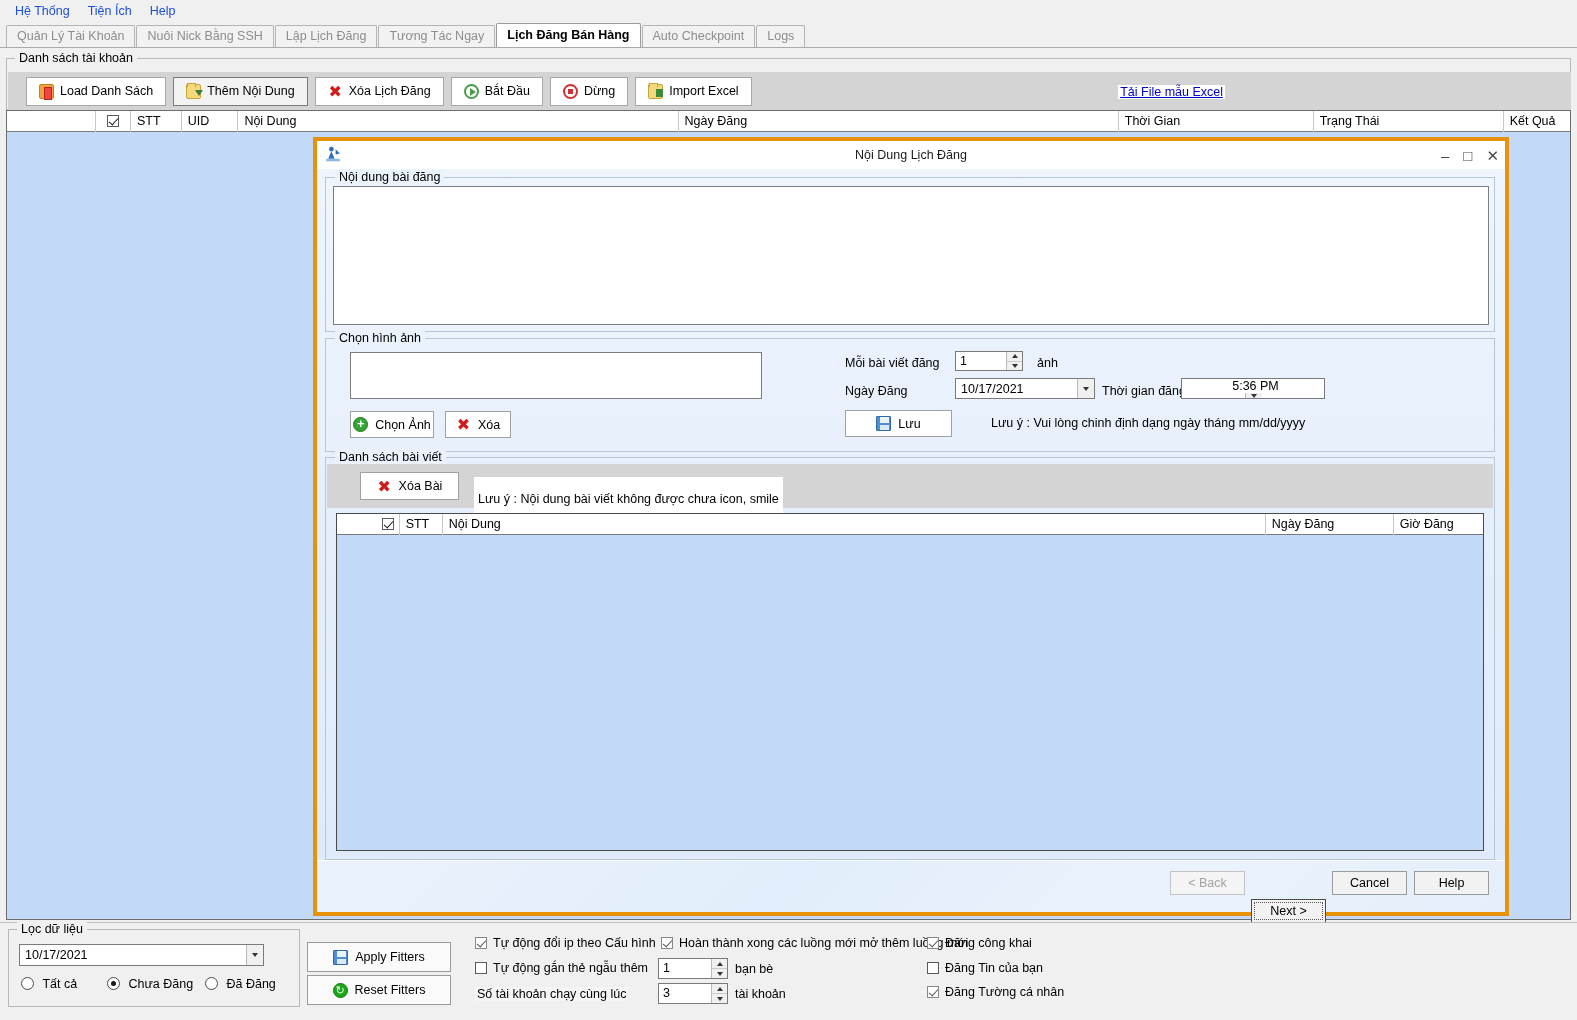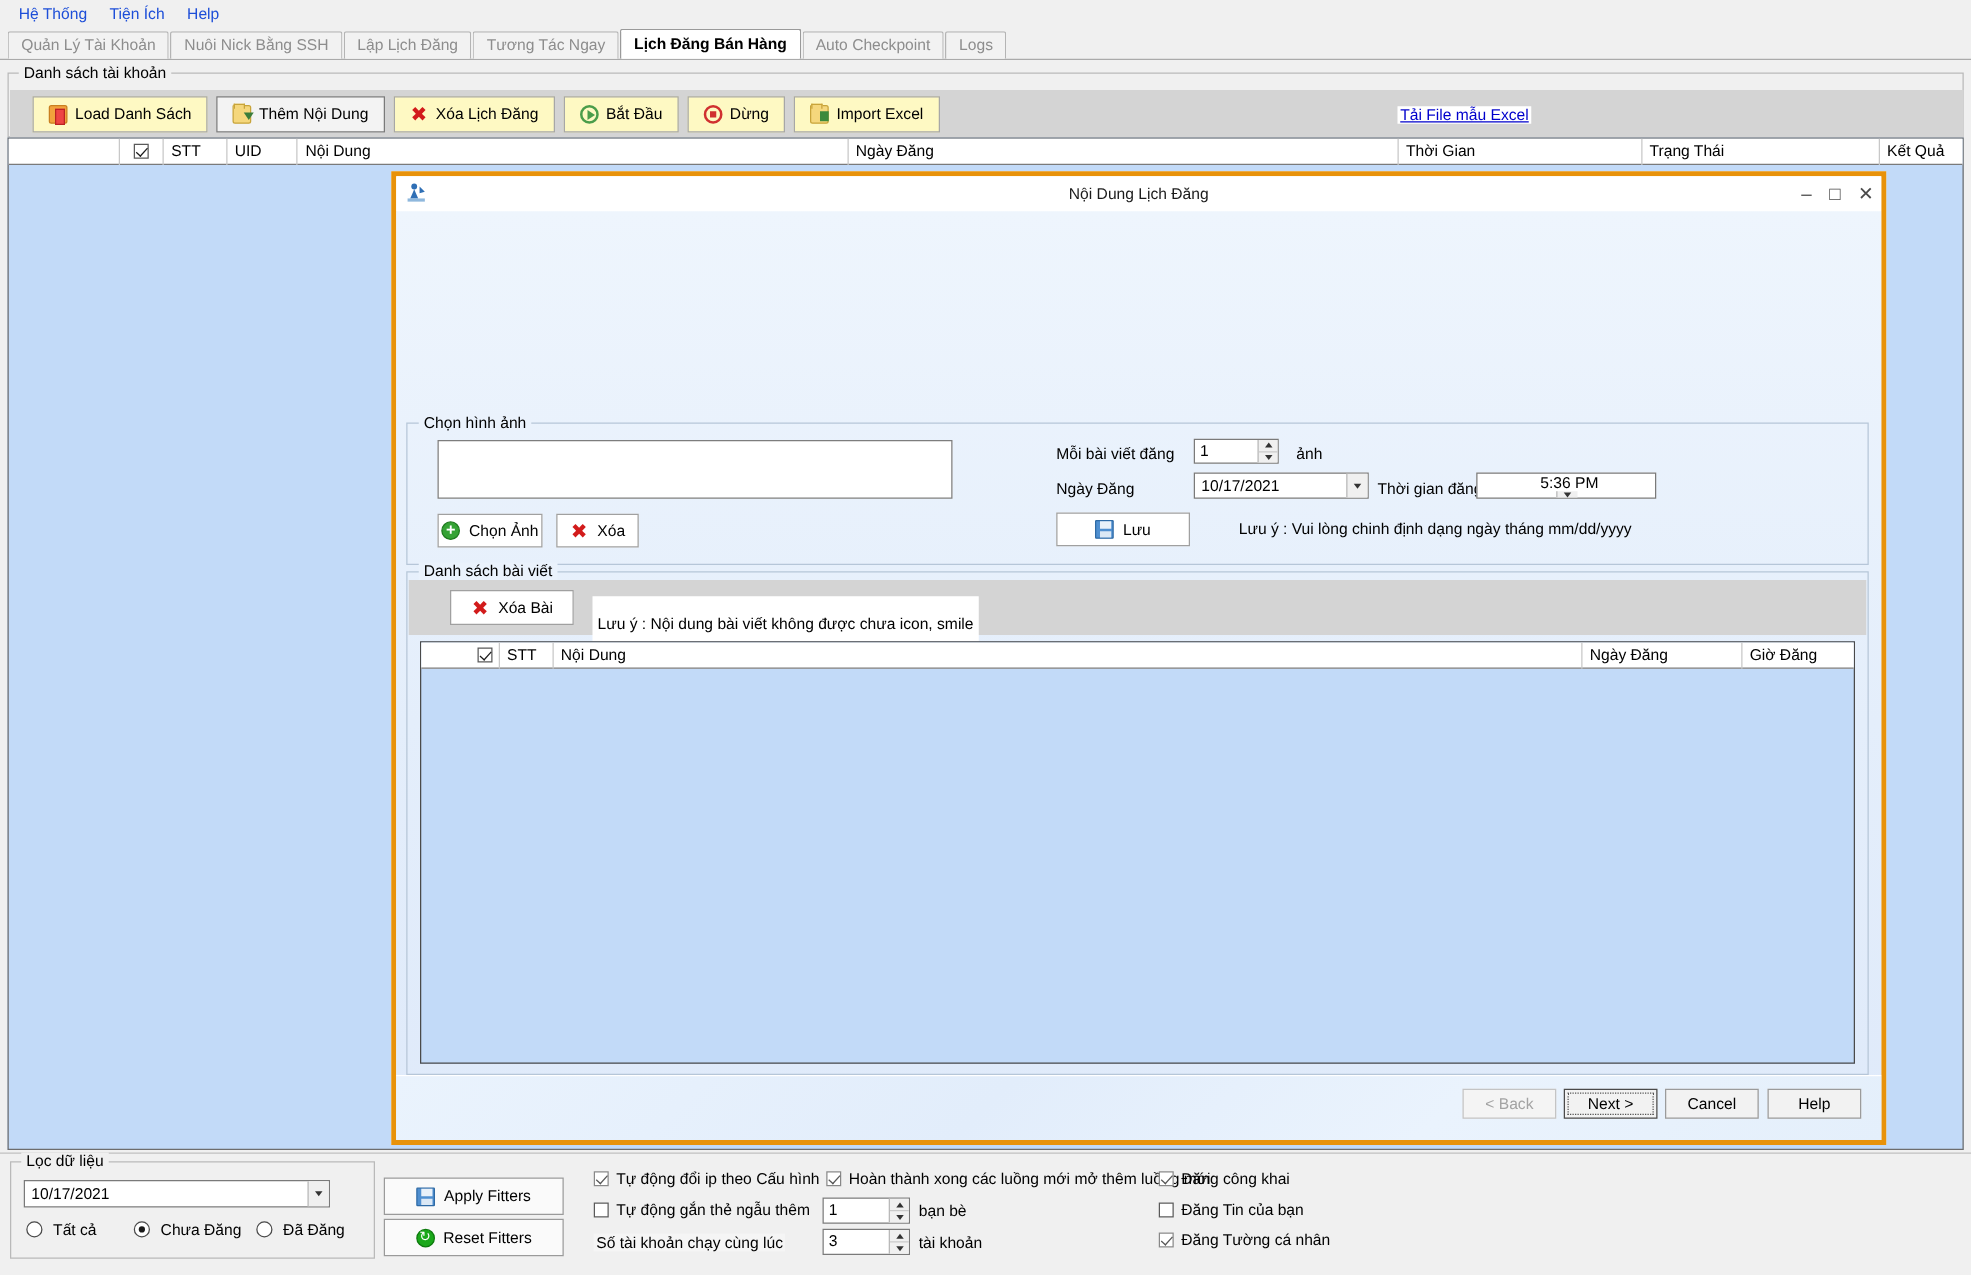--- a/index.html
+++ b/index.html
@@ -71,21 +71,21 @@
   #accounts-group {
     left: 6px; top: 58px; width: 1565px; height: 52px;
   }
   .toolbar {
     position: absolute; left: 1px; top: 13px; width: 1563px; height: 38px;
     background: #d4d4d4;
     display: flex; align-items: center; padding-left: 18px; gap: 7px;
   }
   .tbtn {
     height: 29px;
-    background: #fef9c3;
+    background: #ffffff;
     border: 1px solid #a7a7a7;
     display: flex; align-items: center; gap: 6px;
     padding: 0 12px;
     font-size: 12.5px;
     white-space: nowrap;
   }
   .tbtn.pressed { border-color: #7a7a7a; background: #f3f3f3; }
 
   
   .ico { display: inline-block; width: 15px; height: 15px; position: relative; flex: 0 0 auto; }
@@ -350,20 +350,24 @@
       <div class="dlg-title-text">Nội Dung Lịch Đăng</div>
       <div class="dlg-ctrls">
         <span>–</span>
         <span>□</span>
         <span>✕</span>
       </div>
     </div>
 
     <div class="dlg-body">
 
+      <div class="dgroup" style="left:8px; top:8px; width:1170px; height:155px;">
+        <div class="gb-title">Nội dung bài đăng</div>
+        <textarea class="white-box" style="left: 7px; top: 8px; width: 1156px; height: 139px; resize: none; outline: none; font-family: &quot;Liberation Sans&quot;, sans-serif; font-size: 12.5px; padding: 3px;"></textarea>
+      </div>
 
       <div class="dgroup" style="left:8px; top:169px; width:1170px; height:114px;">
         <div class="gb-title">Chọn hình ảnh</div>
 
         <div class="white-box" style="left:24px; top:13px; width:412px; height:47px;"></div>
 
         <div class="dbtn3" style="left:24px; top:72px; width:84px; height:27px;">
           <span class="ico ico-plus"></span>
           <span>Chọn Ảnh</span>
         </div>
@@ -427,21 +431,21 @@
             <div class="gh" style="width:52px">STT</div>
             <div class="gh" style="width:1026px">Nội Dung</div>
             <div class="gh" style="width:158px">Ngày Đăng</div>
             <div class="gh" style="width:110px;border-right:none">Giờ Đăng</div>
           </div>
         </div>
       </div>
 
       <div class="dlg-footer">
         <div class="dbtn2 disabled" style="left:853px;">&lt; Back</div>
-        <div class="dbtn2 focus" style="left:934px;">Next &gt;</div>
+        <div class="dbtn2 focus" style="left:934px;margin-top:28px;">Next &gt;</div>
         <div class="dbtn2" style="left:1015px;">Cancel</div>
         <div class="dbtn2" style="left:1097px;">Help</div>
       </div>
 
     </div>
   </div>
 
   <div id="bottom-panel">
 
     <div class="groupbox" id="filter-group">

